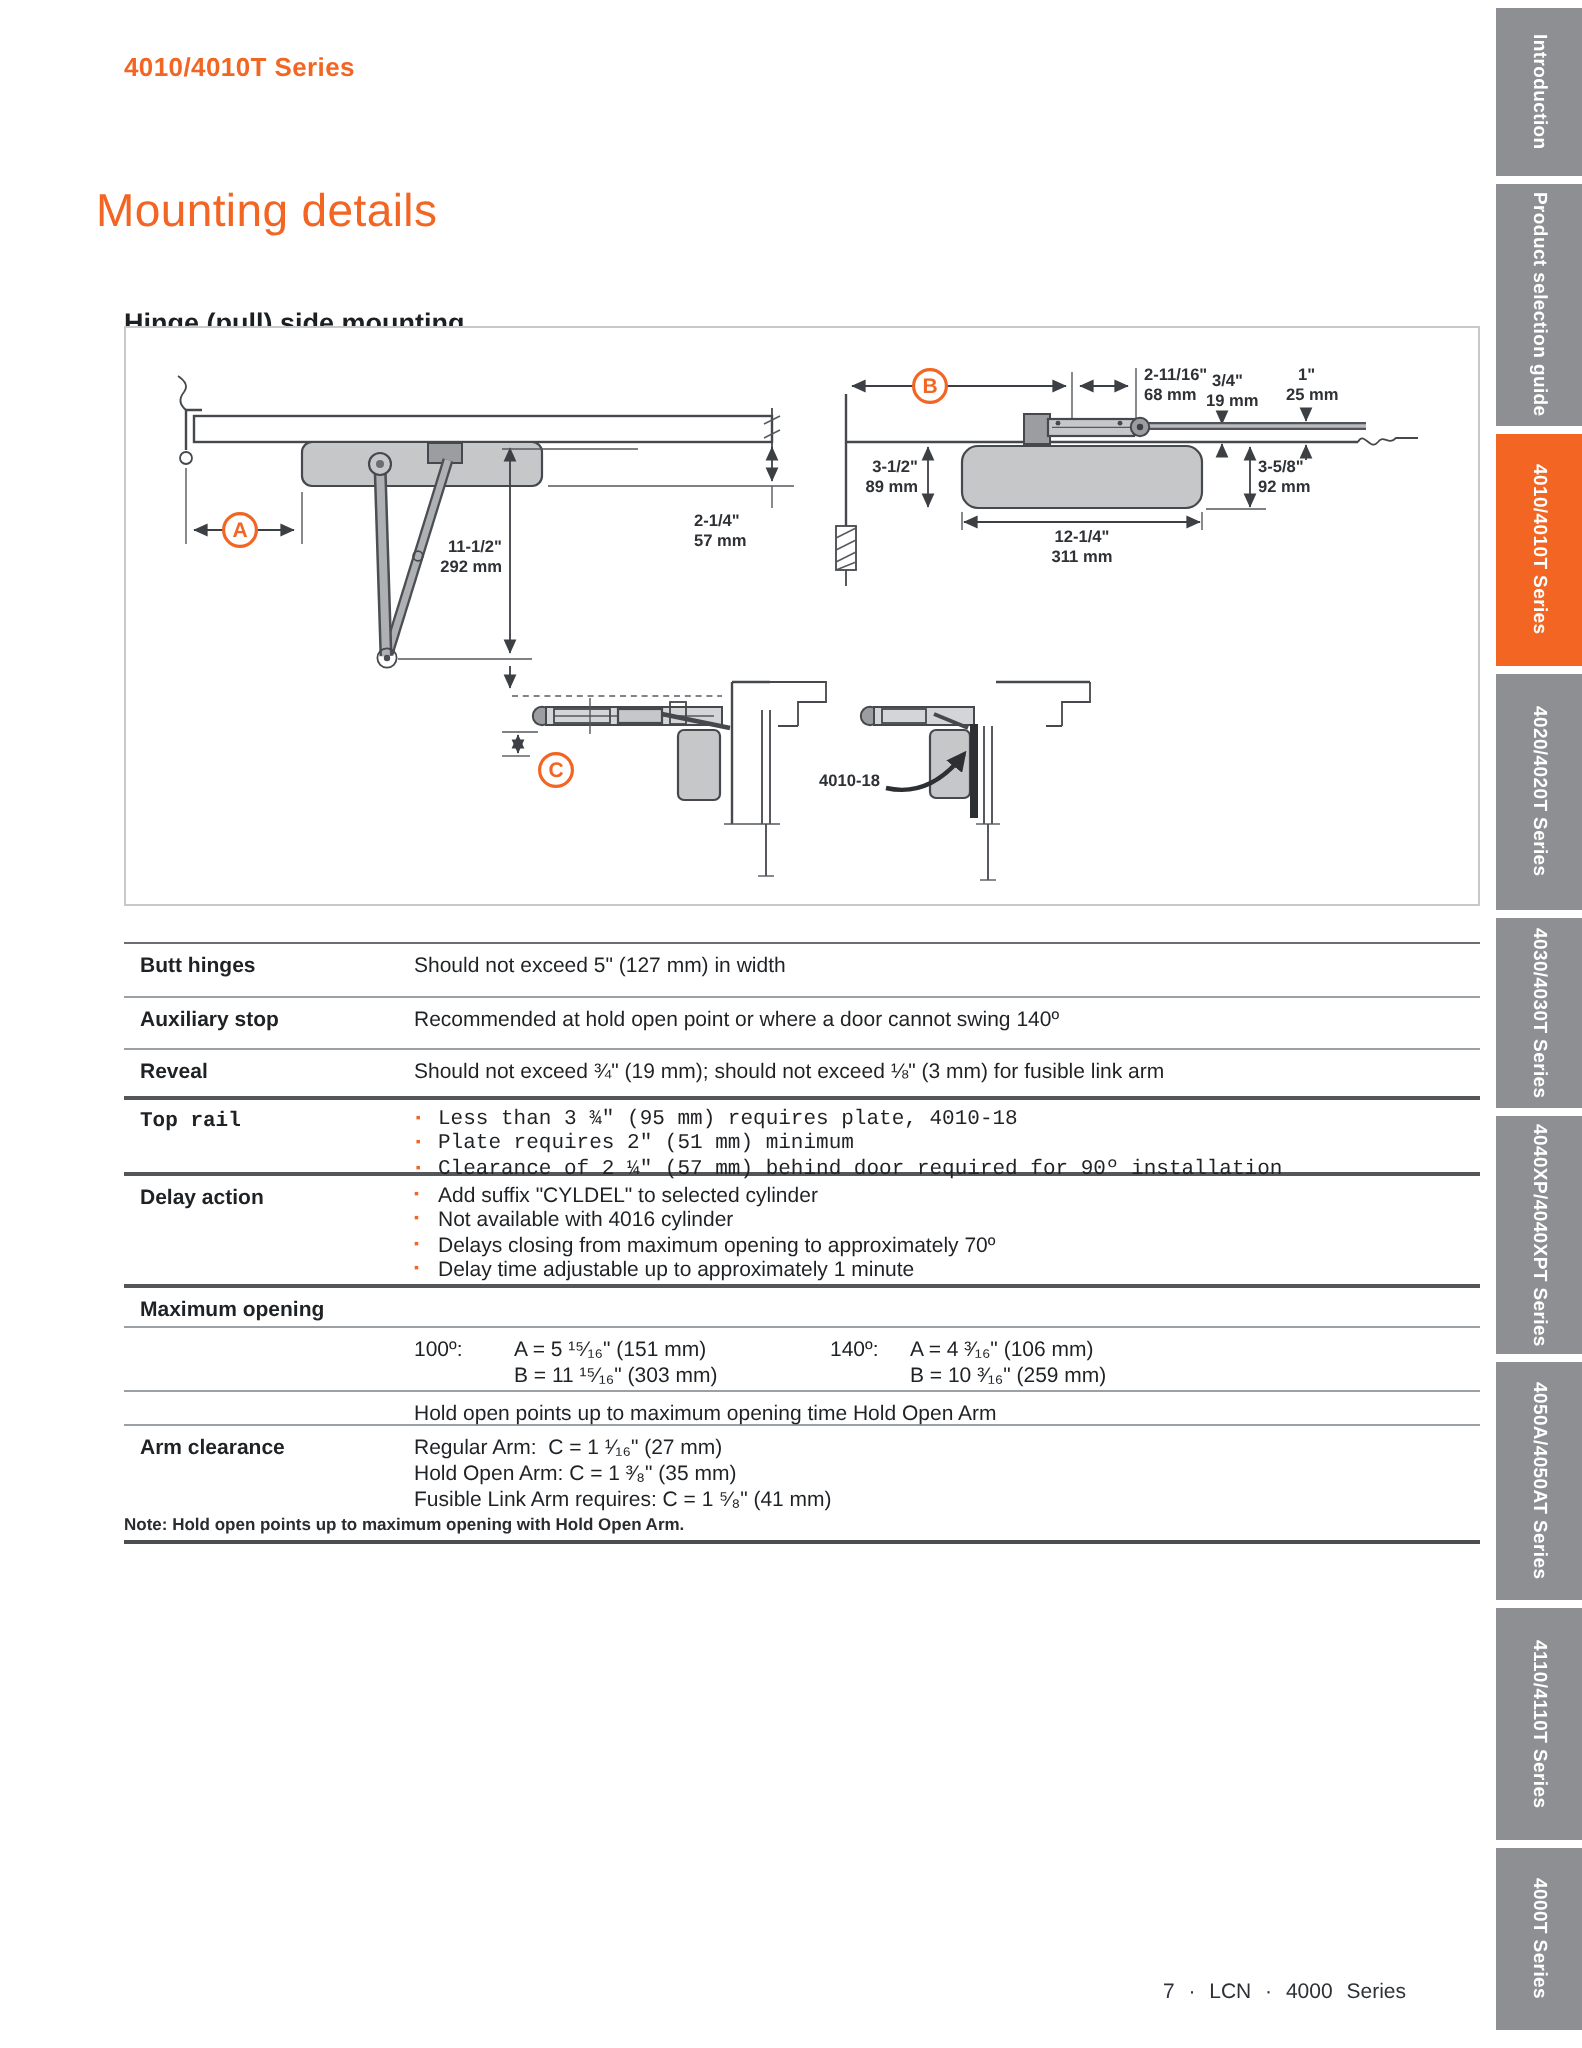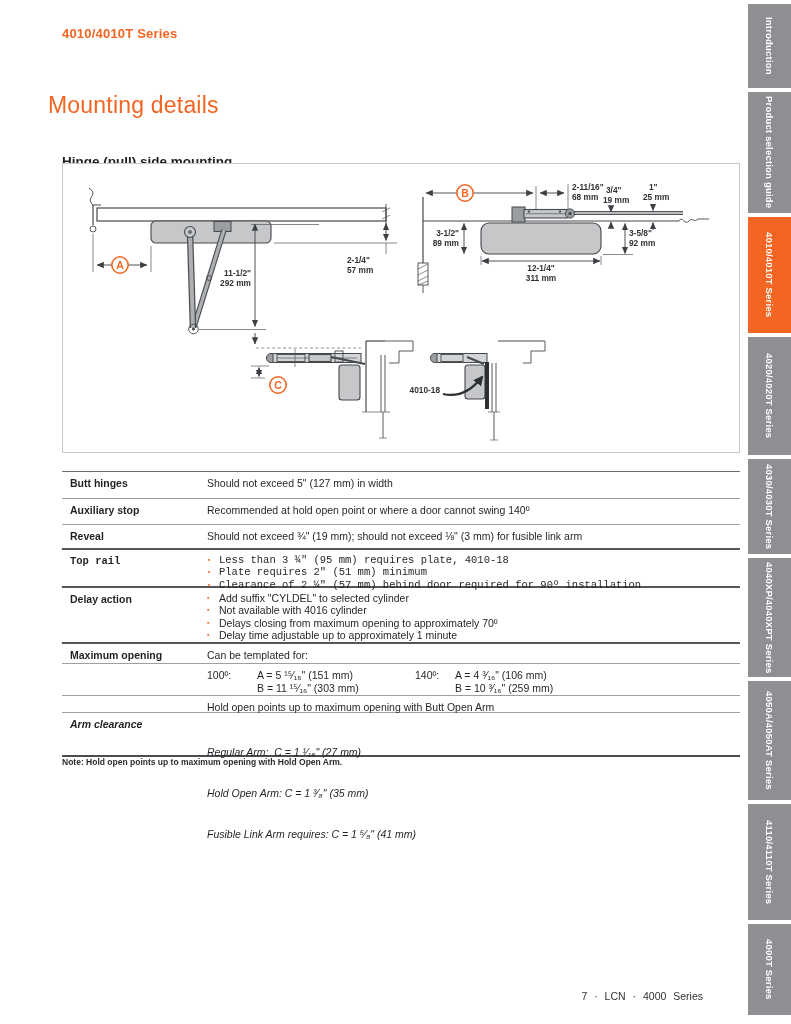--- a/index.html
+++ b/index.html
@@ -42,22 +42,22 @@
   .r-toprail { height:38px;font-family:Liberation Mono, monospace; }
   .r-delay { height:56px; }
   .r-maxopen { height:21px; }
   .r-degrees { height:32px; }
   .deg-row { display:flex; }
   .deg-col  { width:50px; font-weight:400; }
   .deg-col2 { width:40px; }
   .ab-col   { width:158px; }
   .ab-col div, .ab-col2 div { line-height:13px; }
   .r-hold { height:17px; }
-  .r-arm { height:43px;font-style:italic; }
-  .arm-line { line-height:13px; white-space:pre-wrap;margin-top:28px; }
+  .r-arm { height:58px; }
+  .arm-line { line-height:13px; white-space:pre-wrap; }
   .note { position:absolute; left:62px; top:757px; font-size:8.5px; font-weight:700; color:#2a2d30; }
 
   
   .footer { position:absolute; top:990px; right:88px; font-size:10.5px; color:#2e3236; word-spacing:4px; }
 
   
   .sidebar { position:absolute; right:0; top:0; width:43px; height:1024px; padding-top:4px; box-sizing:border-box; display:flex; flex-direction:column; gap:4px; }
   .tab {
     width:43px; background:#8d8f92; color:#fff; font-weight:700; font-size:9.5px;
     letter-spacing:.2px; display:flex; align-items:center; justify-content:center;
@@ -291,21 +291,20 @@
           </div>
         <div class="b-line">
             <span class="bullet-mark">▪</span>
             <span>Delay time adjustable up to approximately 1 minute</span>
           </div>
       </div>
     </div>
 
     <div class="t-row r-maxopen heavy">
       <div class="t-label">Maximum opening</div>
-      <div class="t-val">Can be templated for:</div>
     </div>
 
     <div class="t-row r-degrees">
       <div class="t-label"></div>
       <div class="t-val">
         <div class="deg-row">
           <div class="deg-col">100º:</div>
           <div class="ab-col">
             <div>A = 5 ¹⁵⁄₁₆" (151 mm)</div>
             <div>B = 11 ¹⁵⁄₁₆" (303 mm)</div>
@@ -314,21 +313,21 @@
           <div class="ab-col ab-col2">
             <div>A =  4 ³⁄₁₆" (106 mm)</div>
             <div>B = 10 ³⁄₁₆" (259 mm)</div>
           </div>
         </div>
       </div>
     </div>
 
     <div class="t-row r-hold">
       <div class="t-label"></div>
-      <div class="t-val">Hold open points up to maximum opening with Butt Open Arm</div>
+      <div class="t-val">Hold open points up to maximum opening time Hold Open Arm</div>
     </div>
 
     <div class="t-row r-arm">
       <div class="t-label">Arm clearance</div>
       <div class="t-val">
         <div class="arm-line">Regular Arm:  C = 1 ¹⁄₁₆" (27 mm)</div>
         <div class="arm-line">Hold Open Arm: C = 1 ³⁄₈" (35 mm)</div>
         <div class="arm-line">Fusible Link Arm requires: C = 1 ⁵⁄₈" (41 mm)</div>
       </div>
     </div>

